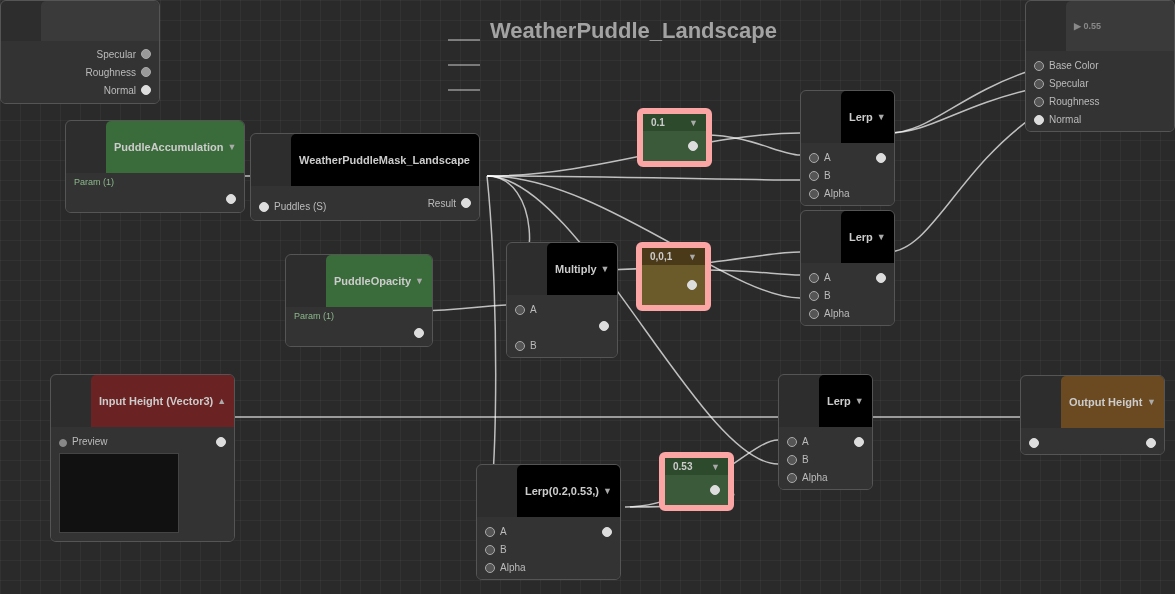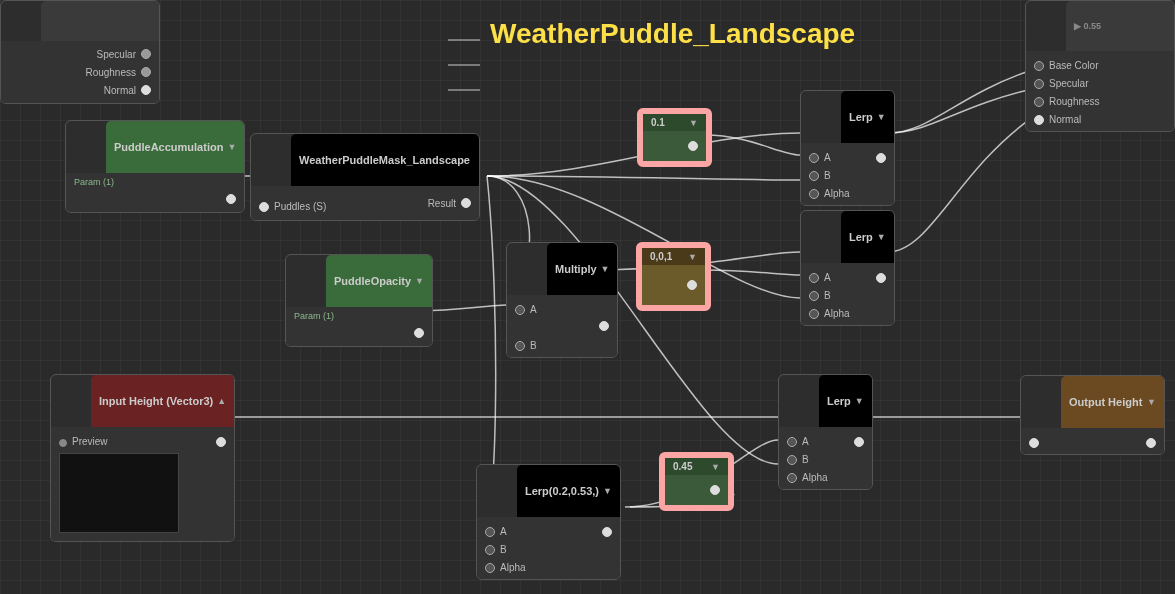--- a/index.html
+++ b/index.html
@@ -84,22 +84,22 @@
     }
 
     .dropdown-arrow {
       font-size: 9px;
       color: #aaa;
       margin-left: 4px;
     }
 
     .title-node {
       position: absolute;
-      color: #fde047;
-      font-size: 28px;
+      color: #a3a3a3;
+      font-size: 22px;
       font-weight: bold;
       pointer-events: none;
     }
 
     svg.connections {
       position: absolute;
       top: 0; left: 0;
       width: 1175px;
       height: 594px;
       pointer-events: none;
@@ -318,21 +318,21 @@
     <span>0,0,1</span>
     <span class="dropdown-arrow">▼</span>
   </div>
   <div class="const-body" style="background:#6b5a2a; height:40px;">
     <span class="pin white-fill right" style="margin-left:auto;"></span>
   </div>
 </div>
 
 <div class="const-node" style="left:659px; top:452px; background:#3a5a3a; min-width:75px;">
   <div class="const-header" style="background:#2d4a2d;">
-    <span>0.45</span>
+    <span>0.53</span>
     <span class="dropdown-arrow">▼</span>
   </div>
   <div class="const-body">
     <span class="pin white-fill right" style="margin-left:auto;"></span>
   </div>
 </div>
 
 <div class="node lerp-node" style="left:800px; top:90px; min-width:90px;">
   <div class="node-header dark-green">
     <span>Lerp</span>

